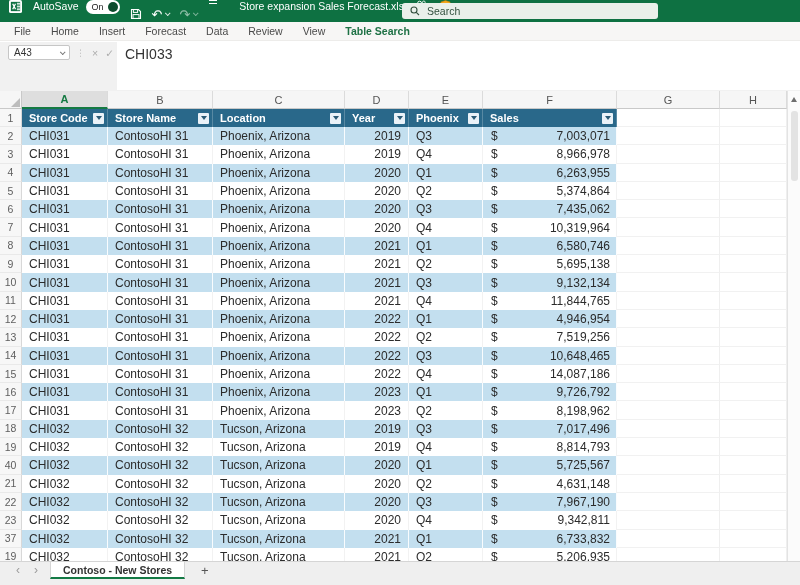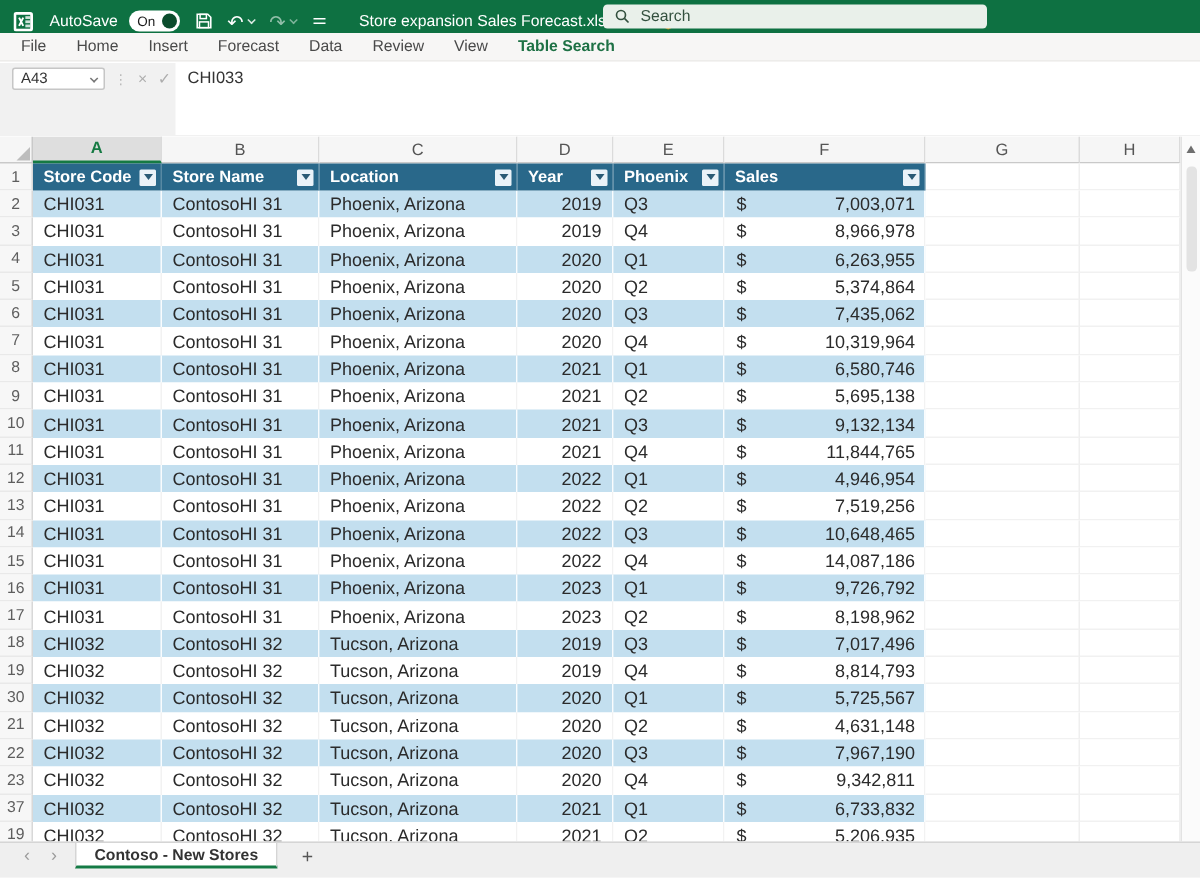--- a/index.html
+++ b/index.html
@@ -2,21 +2,21 @@
 <html><head>
 <meta charset="utf-8">
 <style>
   * { margin:0; padding:0; box-sizing:border-box; }
   body { background:#ddd; }
   .app { width:800px; height:585px; position:relative; overflow:hidden;
          font-family:"Liberation Sans", sans-serif; background:#fff; }
 
   
   .titlebar { position:absolute; top:0; left:0; width:800px; height:28px;
-              background:#0E7142; display:flex; align-items:center; color:#fff; }
+              background:#0E7142; display:flex; color:#fff; }
   .tb-icon { width:13px; height:13px; margin-left:9px; }
   .tb-autosave { font-size:10.5px; margin-left:11px; }
   .toggle { position:relative; width:34px; height:14px; background:#fff; border-radius:8px;
             margin-left:7px; display:flex; align-items:center; cursor:pointer; }
   .toggle .on-lbl { font-size:9px; color:#1c1c1c; margin-left:6px; }
   .toggle .knob { position:absolute; right:2px; width:10px; height:10px; border-radius:50%;
                   background:#0B4C2C; }
   .tb-btn { display:flex; align-items:center; color:#fff; font-size:13px; margin-left:10px;
             cursor:pointer; line-height:1; }
   .tb-btn.dim { opacity:.55; }
@@ -49,21 +49,21 @@
              border:1px solid #C6C6C6; border-radius:2px; display:flex; align-items:center;
              justify-content:space-between; padding:0 5px; font-size:10px; color:#333; cursor:pointer; }
   .namebox .chev { color:#777; }
   .fb-icons { position:absolute; left:76px; top:3px; height:15px; display:flex; align-items:center;
               gap:7px; font-size:10.5px; color:#ADADAD; }
   .fb-icons .dots { color:#B9B9B9; font-size:9px; }
   .fb-icons .fx { color:#555; font-size:10.5px; cursor:pointer; }
   .fb-icons .fx i { font-family:"Liberation Serif", serif; }
   .fb-icons .chev { color:#666; }
   .fb-input { position:absolute; left:117px; top:0; right:0; bottom:1px; background:#fff;
-              font-size:11px; color:#333; padding:4px 0 0 8px; cursor:text; }
+              font-size:14px; color:#333; padding:4px 0 0 8px; cursor:text; }
 
   
   .grid { position:absolute; top:91px; left:0; width:800px; height:470px; background:#fff;
           overflow:hidden; }
   .colhead { display:flex; width:787px; height:18px; }
   .corner { width:22px; height:18px; background:#F6F6F6; border-right:1px solid #C9C9C9;
             border-bottom:1px solid #C9C9C9; position:relative; cursor:pointer; }
   .corner i { position:absolute; right:1px; bottom:1px; width:0; height:0;
               border-bottom:9px solid #BDBDBD; border-left:9px solid transparent; }
   .lcell { height:18px; background:#F6F6F6; border-right:1px solid #DBDBDB;
@@ -500,21 +500,21 @@
           <div class="c tbl num" style="width: 64px;">2019</div>
           <div class="c tbl pad" style="width: 74px;">Q4</div>
           <div class="c tbl money" style="width: 134px;">
             <span class="cur">$</span>
             <span class="val">8,814,793</span>
           </div>
           <div class="c empty" style="width: 103px;"></div>
           <div class="c empty" style="width: 67px;"></div>
         </div>
         <div class="trow drow band">
-          <div class="gut">30</div>
+          <div class="gut">40</div>
           <div class="c tbl pad" style="width: 86px;">CHI032</div>
           <div class="c tbl pad" style="width: 105px;">ContosoHI 32</div>
           <div class="c tbl pad" style="width: 132px;">Tucson, Arizona</div>
           <div class="c tbl num" style="width: 64px;">2020</div>
           <div class="c tbl pad" style="width: 74px;">Q1</div>
           <div class="c tbl money" style="width: 134px;">
             <span class="cur">$</span>
             <span class="val">5,725,567</span>
           </div>
           <div class="c empty" style="width: 103px;"></div>

